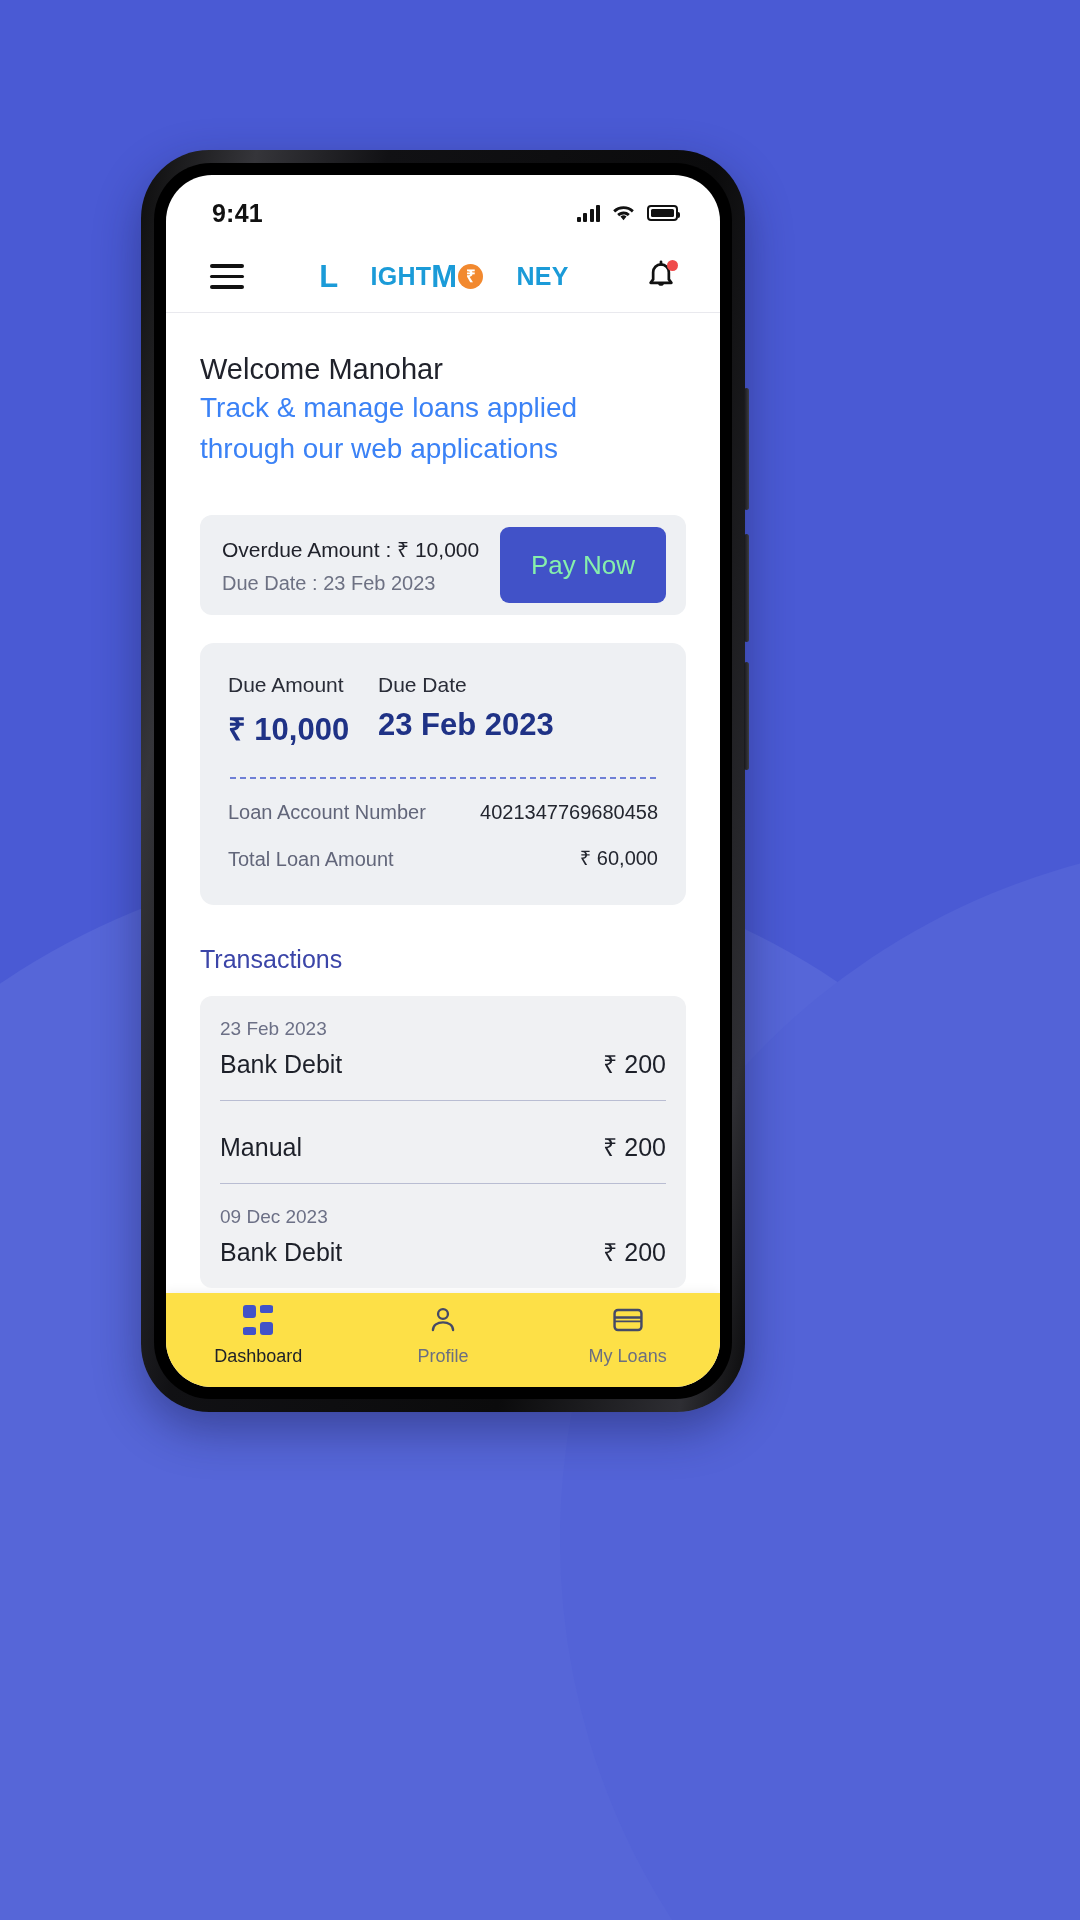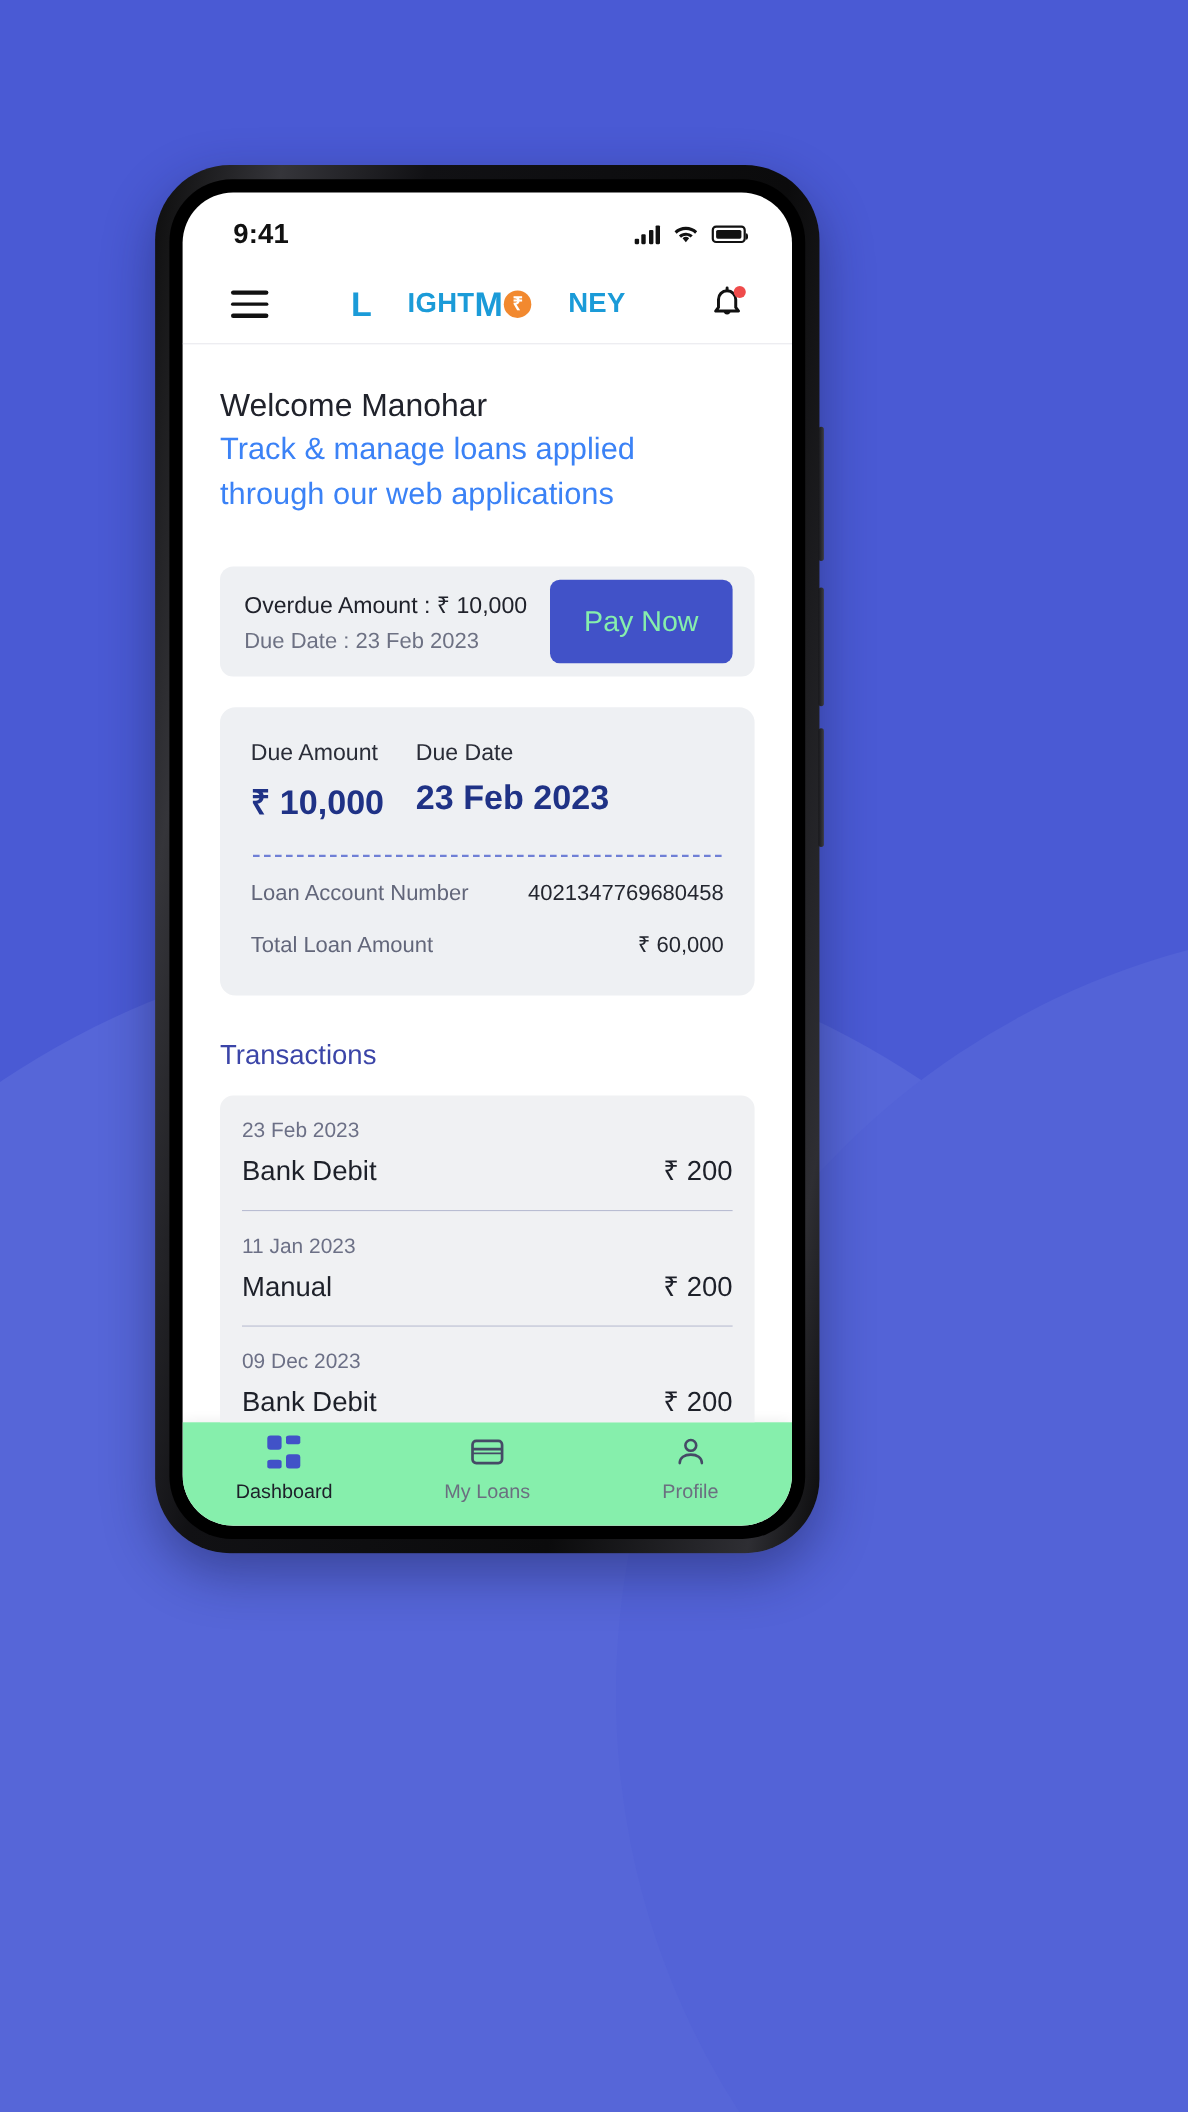--- a/index.html
+++ b/index.html
@@ -135,21 +135,21 @@
   .tx-card{ margin-top:22px; background:#f0f1f3; border-radius:12px; padding:0 20px; }
   .tx-row{ padding:22px 0 20px 0; }
   .tx-row + .tx-row{ border-top:1.6px solid #b9bdd2; }
   .tx-date{ font-size:19px; color:#6c7086; }
   .tx-line{ display:flex; justify-content:space-between; align-items:baseline; margin-top:6px; }
   .tx-name{ font-size:25px; color:#1d2029; }
   .tx-amt{ font-size:25px; color:#1d2029; }
 
   
   .bottomnav{
-    flex:0 0 94px; background:#86efac;
+    flex:0 0 94px; background:#fde047;
     display:flex; align-items:flex-start; justify-content:space-around;
     padding-top:12px;
     box-shadow:0 -2px 10px rgba(0,0,0,.06);
   }
   .nav-item{ display:flex; flex-direction:column; align-items:center; gap:11px;
     width:150px; cursor:pointer; }
   .nav-label{ font-size:18px; color:#6b6f80; }
   .nav-item.active .nav-label{ color:#1d2029; }
   .grid-ico{ width:30px; height:30px; display:grid; grid-template-columns:1fr 1fr;
     grid-template-rows:1fr 1fr; gap:4px; }
@@ -252,21 +252,20 @@
       <div class="tx-title">Transactions</div>
       <div class="tx-card">
         <div class="tx-row">
           <div class="tx-date">23 Feb 2023</div>
           <div class="tx-line">
             <span class="tx-name">Bank Debit</span>
             <span class="tx-amt">₹ 200</span>
           </div>
         </div>
         <div class="tx-row">
-          <div class="tx-date">11 Jan 2023</div>
           <div class="tx-line">
             <span class="tx-name">Manual</span>
             <span class="tx-amt">₹ 200</span>
           </div>
         </div>
         <div class="tx-row">
           <div class="tx-date">09 Dec 2023</div>
           <div class="tx-line">
             <span class="tx-name">Bank Debit</span>
             <span class="tx-amt">₹ 200</span>
@@ -278,32 +277,32 @@
 
     <div class="bottomnav">
       <div class="nav-item active">
         <div class="grid-ico">
           <i></i>
             <i class="s"></i>
             <i class="t"></i>
             <i></i>
         </div>
         <div class="nav-label">Dashboard</div>
+      </div>
+      <div class="nav-item">
+        <svg width="30" height="30" viewBox="0 0 28 28">
+          <circle cx="14" cy="8.4" r="4.6" fill="none" stroke="#454a66" stroke-width="2.2"></circle>
+          <path d="M4.6 23.4c0-4.6 4.2-7.2 9.4-7.2s9.4 2.6 9.4 7.2" fill="none" stroke="#454a66" stroke-width="2.2" stroke-linecap="round"></path>
+        </svg>
+        <div class="nav-label">Profile</div>
       </div>
       <div class="nav-item">
         <svg width="32" height="30" viewBox="0 0 30 28">
           <rect x="2.4" y="4.6" width="25.2" height="18.8" rx="3.2" fill="none" stroke="#454a66" stroke-width="2.3"></rect>
           <path d="M2.4 11.6h25.2" stroke="#454a66" stroke-width="2.3"></path>
           <path d="M2.4 15.2h25.2" stroke="#454a66" stroke-width="1.6"></path>
         </svg>
         <div class="nav-label">My Loans</div>
       </div>
-      <div class="nav-item">
-        <svg width="30" height="30" viewBox="0 0 28 28">
-          <circle cx="14" cy="8.4" r="4.6" fill="none" stroke="#454a66" stroke-width="2.2"></circle>
-          <path d="M4.6 23.4c0-4.6 4.2-7.2 9.4-7.2s9.4 2.6 9.4 7.2" fill="none" stroke="#454a66" stroke-width="2.2" stroke-linecap="round"></path>
-        </svg>
-        <div class="nav-label">Profile</div>
-      </div>
     </div>
 
   </div>
 </div>
 
 </body></html>

